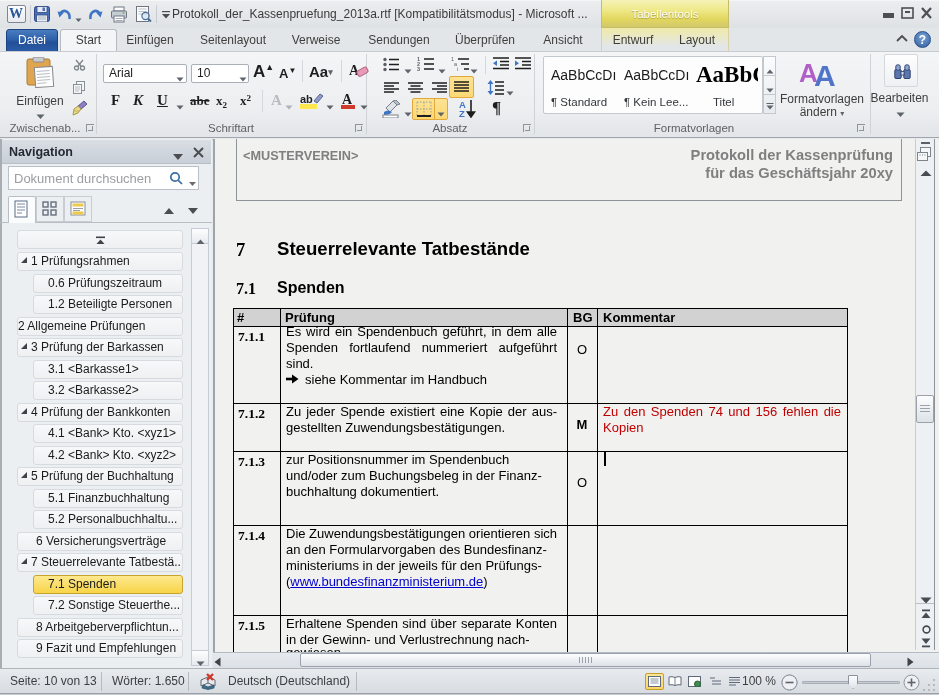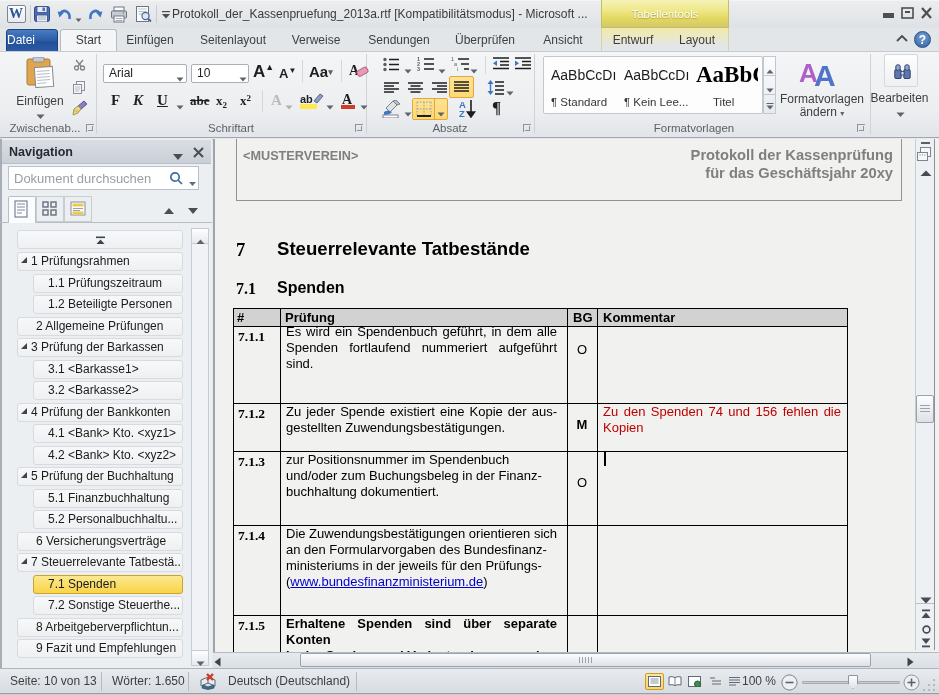--- a/index.html
+++ b/index.html
@@ -66,21 +66,21 @@
 <g stroke="#4d4f52" stroke-width="1.6" fill="none">
 <rect x="1" y="7" width="11" height="5" fill="#4d4f52" stroke="none"></rect>
 <rect x="20" y="2" width="11" height="10"></rect>
         <rect x="23" y="5" width="5" height="2" fill="#4d4f52" stroke="none"></rect>
 <path d="M40 2 L49 12 M49 2 L40 12" stroke-width="2.2"></path>
 </g>
     </svg></div>
 
 <div class="abs" id="tabrow" style="left:0;top:28px;width:939px;height:23px;background:#e3e6e8;"></div>
 <div class="abs" style="left:601px;top:28px;width:128px;height:23px;background:linear-gradient(#f0eaa8, rgba(240,234,168,0) 80%);border-left:1px solid #d8d2a6;border-right:1px solid #d8d2a6;"></div>
-<div class="abs" style="left:6px;top:29px;width:52px;height:24px;background:linear-gradient(#4a7cc0,#2d5fa9 45%,#234f97 55%,#2c5da9);border:1px solid #1d4283;border-radius:3px 3px 0 0;color:#fff;line-height:21px;">Datei</div>
+<div class="abs" style="left:6px;top:29px;width:52px;height:24px;background:linear-gradient(#4a7cc0,#2d5fa9 45%,#234f97 55%,#2c5da9);border:1px solid #1d4283;border-radius:3px 3px 0 0;color:#fff;text-align:center;line-height:21px;">Datei</div>
 <div class="abs" style="left:60px;top:29px;width:57px;height:23px;background:#f4f5f6;border:1px solid #b7bbc1;border-bottom:none;border-radius:3px 3px 0 0;color:#3c3c3c;text-align:center;line-height:21px;">Start</div>
 <style>.rtab{position:absolute;top:29px;height:22px;line-height:22px;color:#3e3e3e;text-align:center;width:100px;}</style>
 <div class="rtab" style="left:100px;">Einfügen</div>
 <div class="rtab" style="left:183px;">Seitenlayout</div>
 <div class="rtab" style="left:266px;">Verweise</div>
 <div class="rtab" style="left:349px;">Sendungen</div>
 <div class="rtab" style="left:435px;">Überprüfen</div>
 <div class="rtab" style="left:513px;">Ansicht</div>
 <div class="rtab" style="left:583px;">Entwurf</div>
 <div class="rtab" style="left:647px;">Layout</div>
@@ -417,23 +417,23 @@
 .ni.l1 { left:17px; width:166px; }
 .ni.l2 { left:33px; width:150px; }
 .ni .ar { display:inline-block; width:0; height:0; border-left:6px solid transparent; border-bottom:6px solid #3f4246; margin:0 4px 1px 3px; transform:translateY(-1px); }
 </style>
 <div id="navitems">
 <div class="ni l1" style="top:230px;text-align:center;"><svg width="11" height="9" style="margin-top:5px;">
         <rect x="1" y="0.5" width="9" height="1.6" fill="#3f4246"></rect>
         <path d="M1.5 8 L5.5 3.5 L9.5 8 Z" fill="#3f4246"></path>
       </svg></div>
 <div class="ni l1" style="top:252px;"><span class="ar"></span>1 Prüfungsrahmen</div>
-<div class="ni l2" style="top:274px;padding-left:14px;">1.1 Prüfungszeitraum</div>
+<div class="ni l2" style="top:274px;padding-left:14px;">0.6 Prüfungszeitraum</div>
 <div class="ni l2" style="top:295px;padding-left:14px;">1.2 Beteiligte Personen</div>
-<div class="ni l1" style="top:317px;padding-left:18px;">2 Allgemeine Prüfungen</div>
+<div class="ni l1" style="top:317px;">2 Allgemeine Prüfungen</div>
 <div class="ni l1" style="top:338px;"><span class="ar"></span>3 Prüfung der Barkassen</div>
 <div class="ni l2" style="top:360px;padding-left:14px;">3.1 &lt;Barkasse1&gt;</div>
 <div class="ni l2" style="top:381px;padding-left:14px;">3.2 &lt;Barkasse2&gt;</div>
 <div class="ni l1" style="top:403px;"><span class="ar"></span>4 Prüfung der Bankkonten</div>
 <div class="ni l2" style="top:424px;padding-left:14px;">4.1 &lt;Bank&gt; Kto. &lt;xyz1&gt;</div>
 <div class="ni l2" style="top:446px;padding-left:14px;">4.2 &lt;Bank&gt; Kto. &lt;xyz2&gt;</div>
 <div class="ni l1" style="top:467px;"><span class="ar"></span>5 Prüfung der Buchhaltung</div>
 <div class="ni l2" style="top:489px;padding-left:14px;">5.1 Finanzbuchhaltung</div>
 <div class="ni l2" style="top:510px;padding-left:14px;">5.2 Personalbuchhaltu...</div>
 <div class="ni l1" style="top:532px;padding-left:18px;">6 Versicherungsverträge</div>
@@ -495,20 +495,24 @@
 <div class="num" style="left:238px;top:329px;">7.1.1</div>
 <div class="num" style="left:238px;top:406px;">7.1.2</div>
 <div class="num" style="left:238px;top:454px;">7.1.3</div>
 <div class="num" style="left:238px;top:528px;">7.1.4</div>
 <div class="num" style="left:238px;top:618px;">7.1.5</div>
 
 <div class="txt" style="left:286px;top:324px;width:271px;">
 <div class="jln">Es wird ein Spendenbuch geführt, in dem alle</div>
 <div class="jln">Spenden fortlaufend nummeriert aufgeführt</div>
 <div>sind.</div>
+<div><svg width="13" height="10" style="margin-right:6px;">
+        <path d="M0 5 L7 5" stroke="#000" stroke-width="2.6"></path>
+        <path d="M6 0.5 L12.5 5 L6 9.5 Z" fill="#000"></path>
+      </svg>siehe Kommentar im Handbuch</div>
 </div>
 <div class="txt" style="left:567px;top:342px;width:30px;text-align:center;">O</div>
 
 <div class="txt" style="left:286px;top:404px;width:271px;">
 <div class="jln">Zu jeder Spende existiert eine Kopie der aus-</div>
 <div>gestellten Zuwendungsbestätigungen.</div>
 </div>
 <div class="txt" style="left:567px;top:417px;width:30px;text-align:center;font-weight:bold;">M</div>
 <div class="txt" style="left:603px;top:404px;width:238px;color:#c00000;">
 <div class="jln">Zu den Spenden 74 und 156 fehlen die</div>
@@ -523,21 +527,21 @@
 <div class="txt" style="left:567px;top:475px;width:30px;text-align:center;">O</div>
 <div class="abs" style="left:604px;top:452px;width:1.5px;height:14px;background:#000;"></div>
 
 <div class="txt" style="left:286px;top:526px;width:271px;">
 <div class="jln">Die Zuwendungsbestätigungen orientieren sich</div>
 <div>an den Formularvorgaben des Bundesfinanz-</div>
 <div>ministeriums in der jeweils für den Prüfungs-</div>
 <div>(<span style="color:#0000cc;text-decoration:underline;">www.bundesfinanzministerium.de</span>)</div>
 </div>
 
-<div class="txt" style="left:286px;top:616px;width:271px;font-weight:bold;">
+<div class="txt" style="left:286px;top:616px;width:271px;">
 <div class="jln">Erhaltene Spenden sind über separate Konten</div>
 <div>in der Gewinn- und Verlustrechnung nach-</div>
 <div style="margin-top:-3px;">gewiesen.</div>
 </div>
 
 <div class="abs" style="left:915px;top:139px;width:20px;height:511px;background:#eef1f4;border-left:1px solid #c6ccd4;border-right:1px solid #8e939b;"></div>
 <div class="abs" style="left:921px;top:142px;width:9px;height:2px;background:#5c6168;"></div>
 <div class="abs" style="left:917px;top:147px;"><svg width="17" height="14">
 <rect x="3.5" y="0.5" width="10" height="9" fill="#f6f7f8" stroke="#7e848c"></rect>
 <rect x="0.5" y="5.5" width="10" height="8" fill="#f6f7f8" stroke="#7e848c"></rect>

